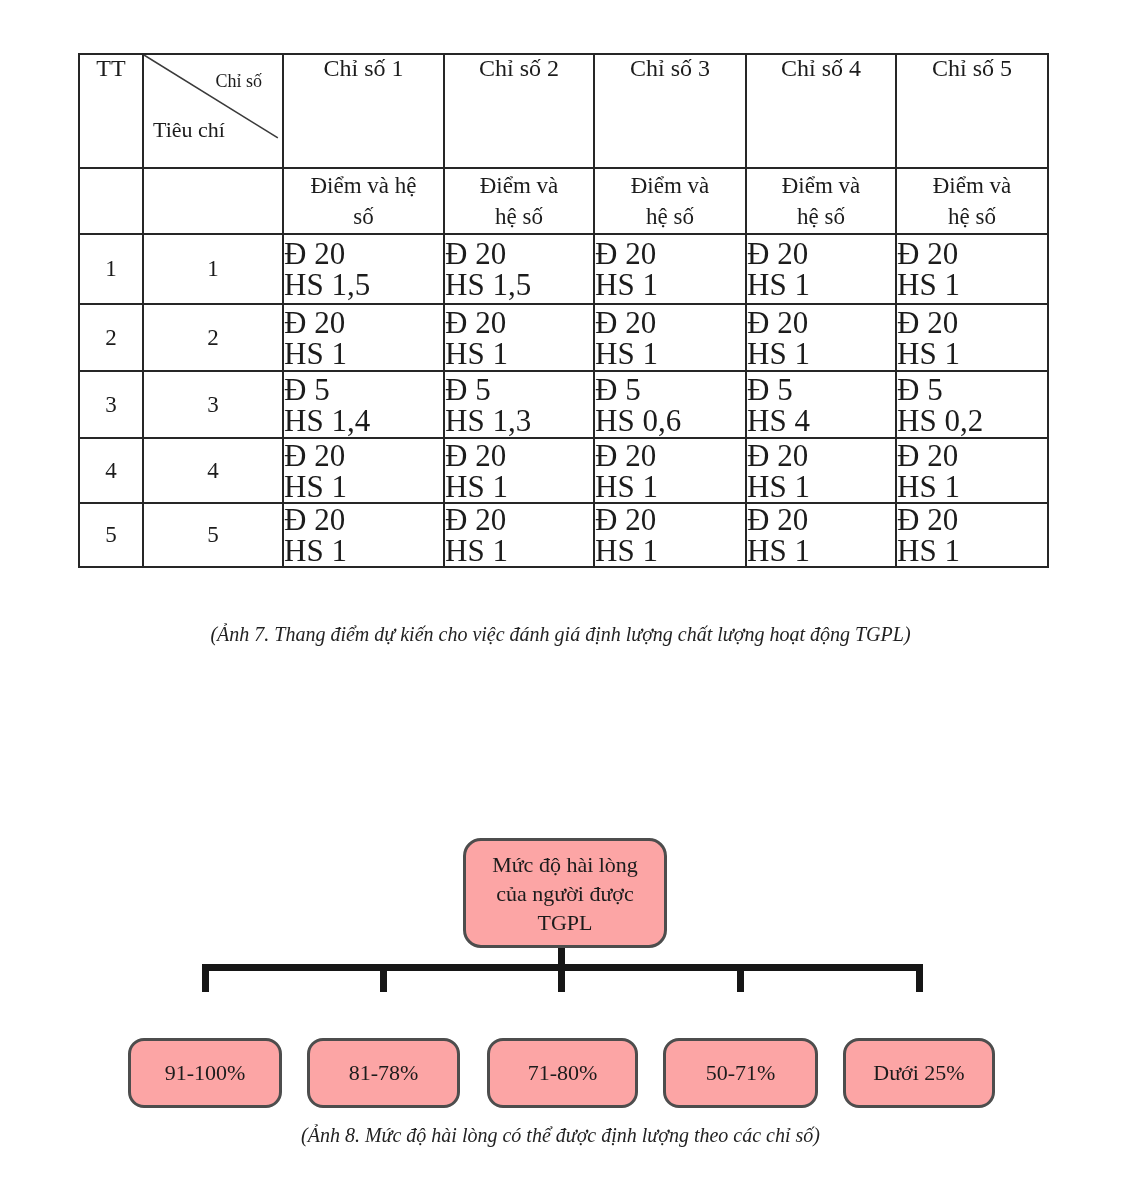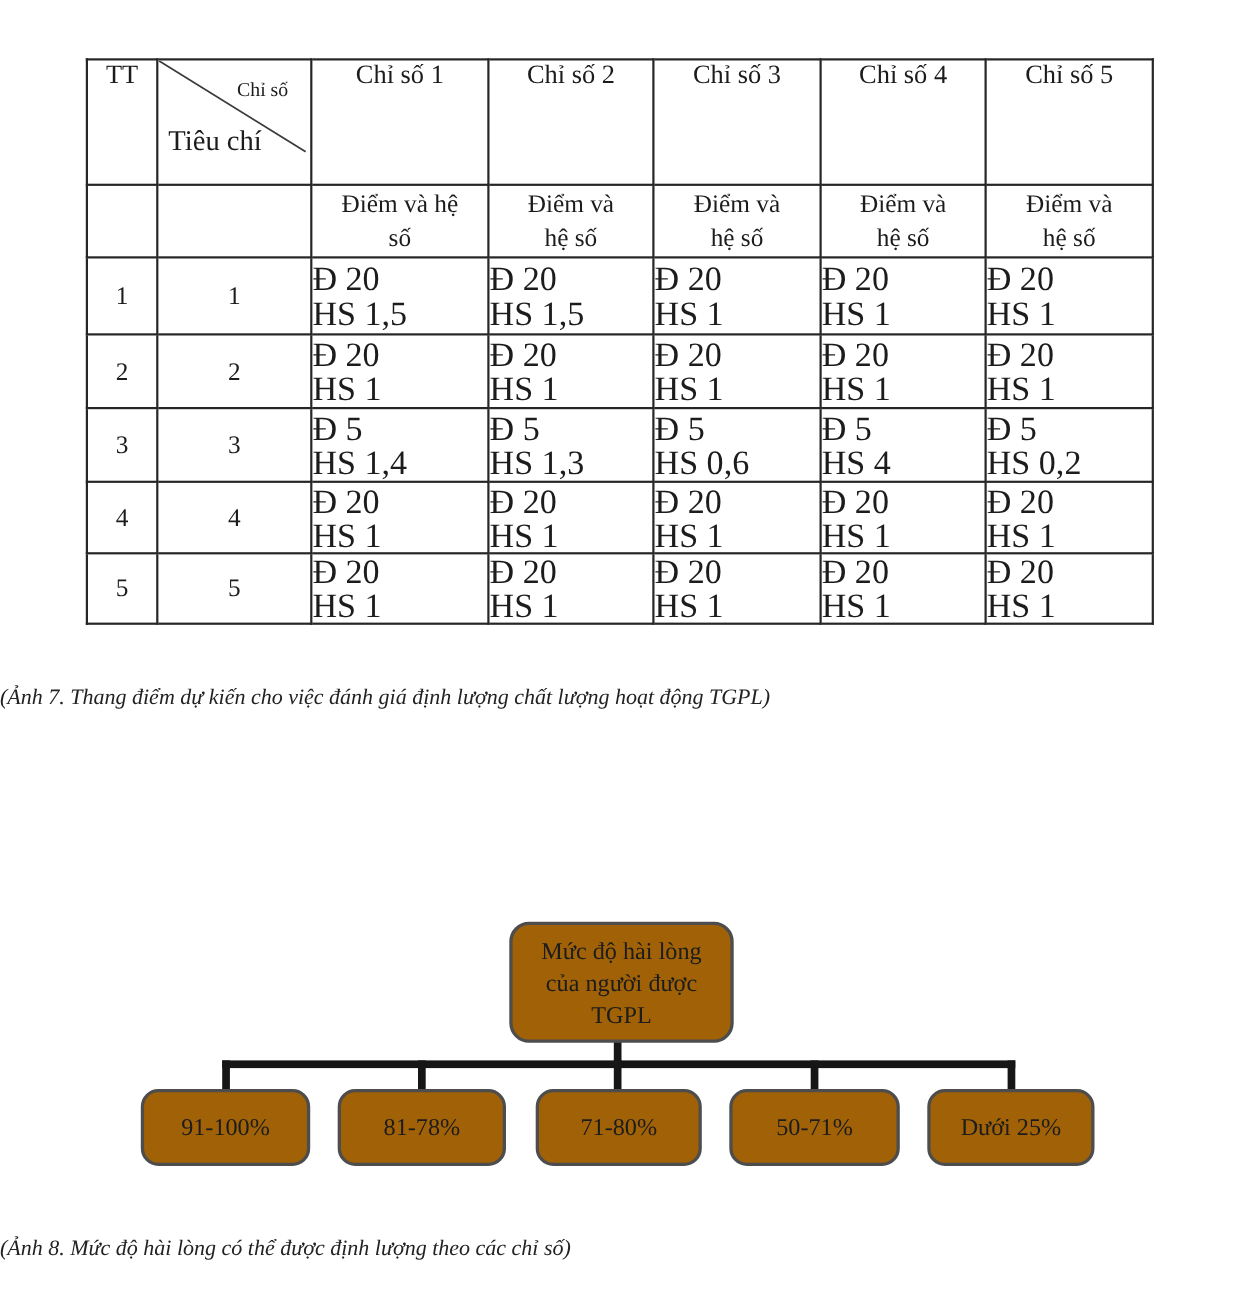--- a/index.html
+++ b/index.html
@@ -52,21 +52,21 @@
     width: 100%; height: 100%;
   }
   .corner-top {
     position: absolute;
     top: 16px; right: 20px;
     font-size: 18px;
   }
   .corner-bottom {
     position: absolute;
     bottom: 24px; left: 9px;
-    font-size: 26px;
+    font-size: 22px;
   }
   .subhead {
     text-align: center;
     vertical-align: middle;
     white-space: pre-line;
     line-height: 31px;
     font-size: 23px;
     margin-top: 24px;
   }
   .num-cell {
@@ -81,50 +81,50 @@
     white-space: pre-line;
     line-height: 31px;
     font-size: 31px;
   }
 
   
   .caption {
     position: absolute;
     left: 0;
     width: 100%;
-    text-align: left;
+    text-align: center;
     font-style: italic;
     font-size: 20px;
     color: #222222;
   }
   .caption-1 { top: 623px; }
   .caption-2 { top: 1124px; }
 
   
   .node {
     position: absolute;
-    background: #a16207;
+    background: #fca5a5;
     border: 3px solid #4d4d4d;
     border-radius: 16px;
     display: flex;
     align-items: center;
     justify-content: center;
     text-align: center;
     box-sizing: border-box;
     font-size: 22px;
     color: #1c1c1c;
   }
   .root-node {
     left: 463px; top: 838px;
     width: 204px; height: 110px;
     white-space: pre-line;
     line-height: 29px;
     border-radius: 18px;
   }
-  .leaf-node { top: 990px; height: 70px; }
+  .leaf-node { top: 1038px; height: 70px; }
   .leaf-1 { left: 128px; width: 154px; }
   .leaf-2 { left: 307px; width: 153px; }
   .leaf-3 { left: 487px; width: 151px; }
   .leaf-4 { left: 663px; width: 155px; }
   .leaf-5 { left: 843px; width: 152px; }
 
   .conn {
     position: absolute;
     background: #161616;
   }

